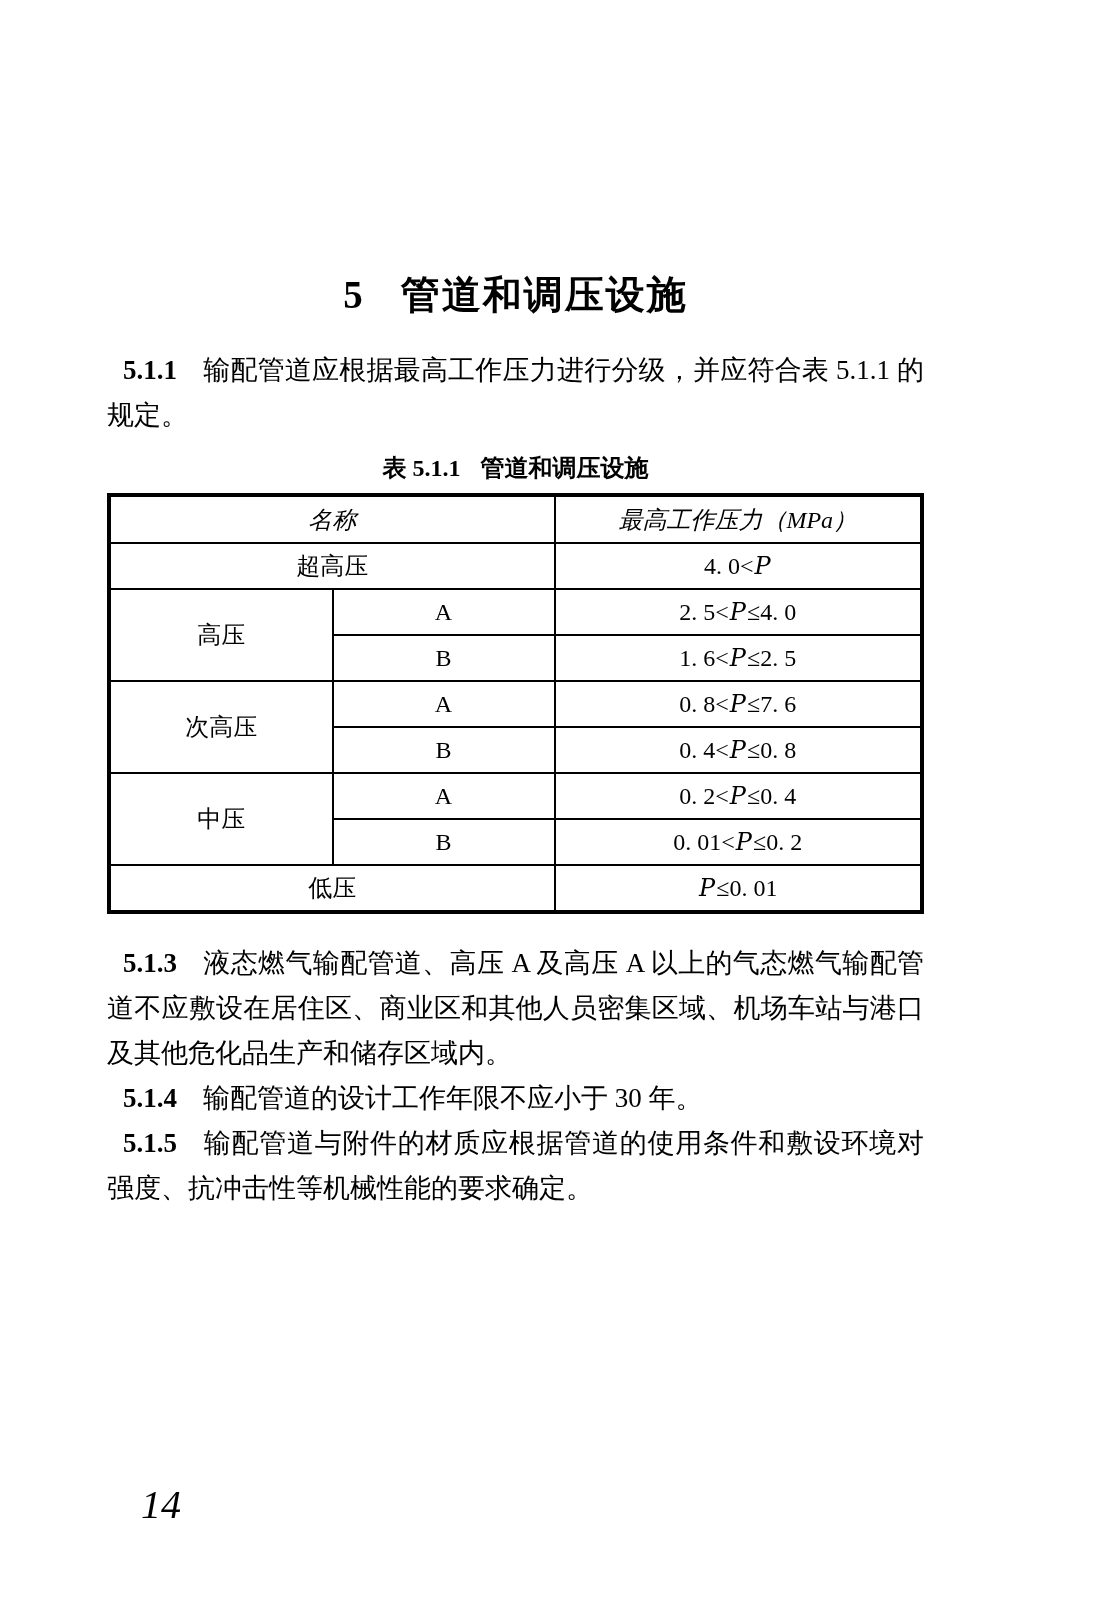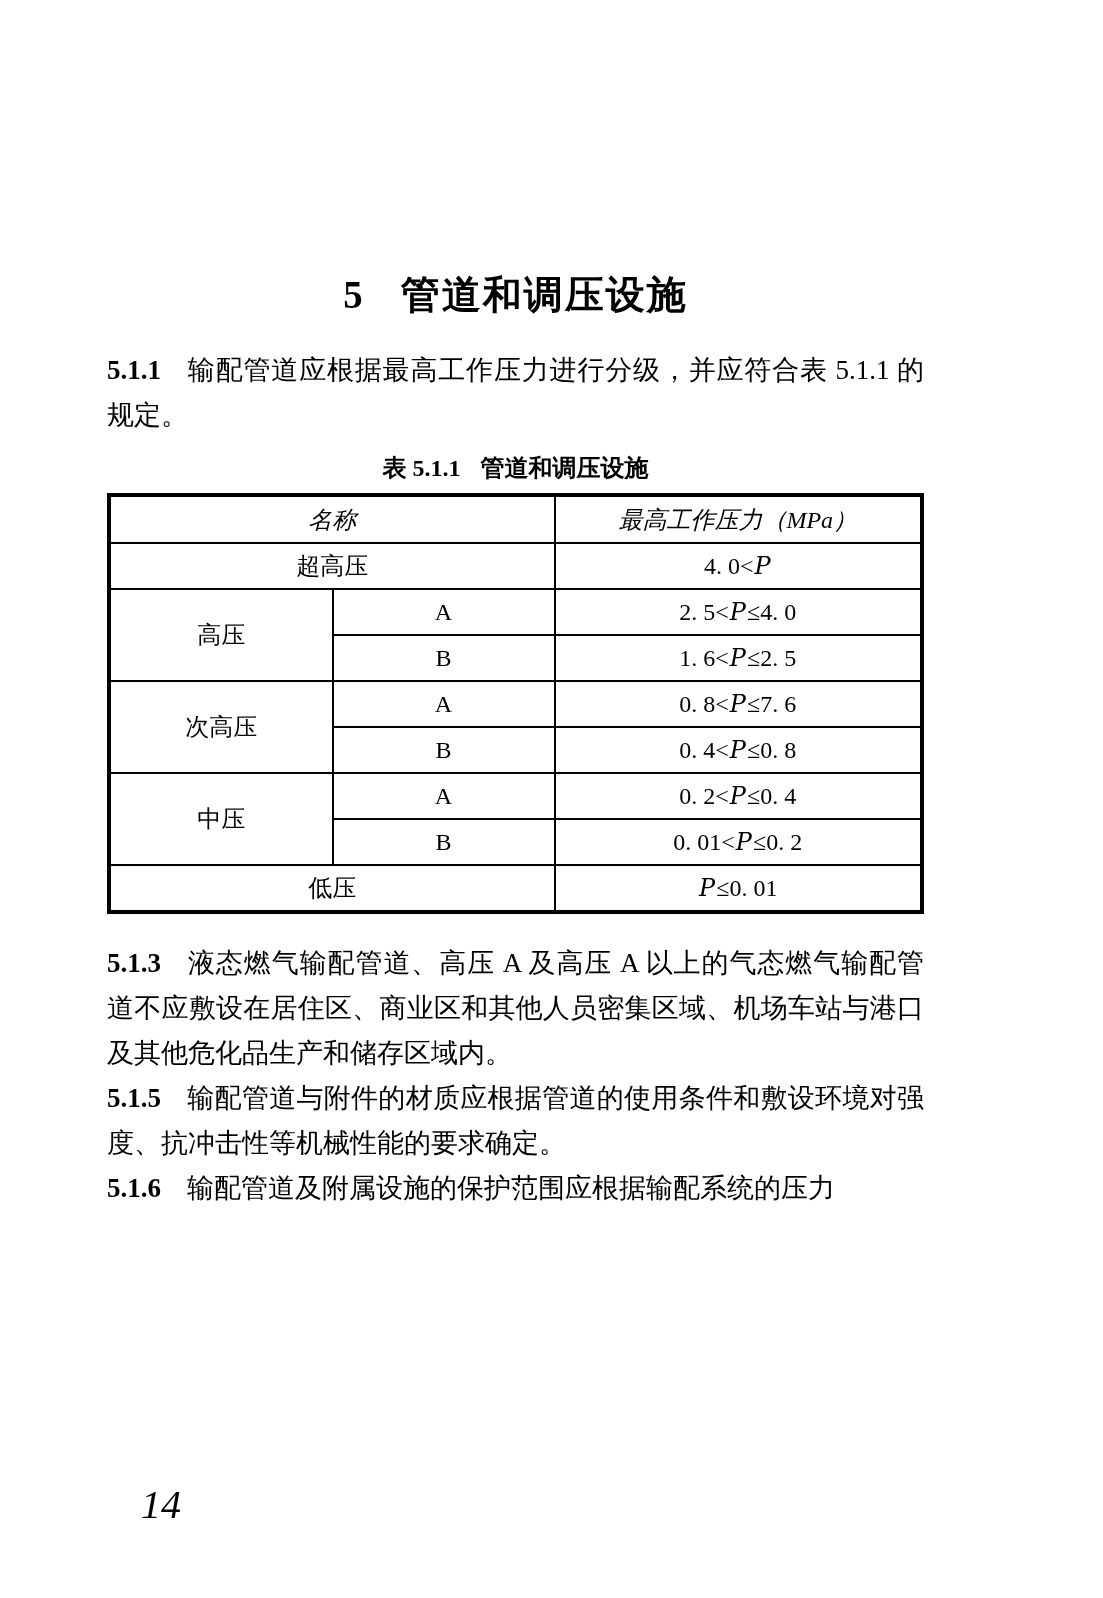--- a/index.html
+++ b/index.html
@@ -27,21 +27,21 @@
     text-align:center;
     font-size:27px; font-weight:700;
     line-height:32px;
   }
   .section-heading .section-num { margin-right:24px; }
   
   .para {
     margin:0; font-size:27px; line-height:45px;
     text-align:justify;
   }
-  .para .clause-num { font-weight:700; margin-right:26px; }
+  .para .clause-num { font-weight:700; margin-right:26px;margin-left:16px; }
   .intro-para { margin-top:32px; }
   .paragraphs { margin-top:27px; }
   
   .table-caption {
     margin-top:14px;
     text-align:center;
     font-size:24px; font-weight:700;
     line-height:32px;
   }
   .table-caption .cap-label { margin-right:20px; }
@@ -143,22 +143,22 @@
         <td><span></span><span class="pvar">P</span><span>≤0. 01</span></td>
       </tr>
     </tbody>
   </table>
 
   <div class="paragraphs">
     <p class="para">
       <span class="clause-num">5.1.3</span><span>液态燃气输配管道、高压 A 及高压 A 以上的气态燃气输配管道不应敷设在居住区、商业区和其他人员密集区域、机场车站与港口及其他危化品生产和储存区域内。</span>
     </p>
     <p class="para">
-      <span class="clause-num">5.1.5</span><span>输配管道与附件的材质应根据管道的使用条件和敷设环境对强度、抗冲击性等机械性能的要求确定。</span>
+      <span class="clause-num">5.1.4</span><span>输配管道的设计工作年限不应小于 30 年。</span>
     </p>
     <p class="para">
-      <span class="clause-num">5.1.6</span><span>输配管道及附属设施的保护范围应根据输配系统的压力</span>
+      <span class="clause-num">5.1.5</span><span>输配管道与附件的材质应根据管道的使用条件和敷设环境对强度、抗冲击性等机械性能的要求确定。</span>
     </p>
   </div>
 
 </div>
 
 <div class="page-number">14</div>
 
 </body></html>

